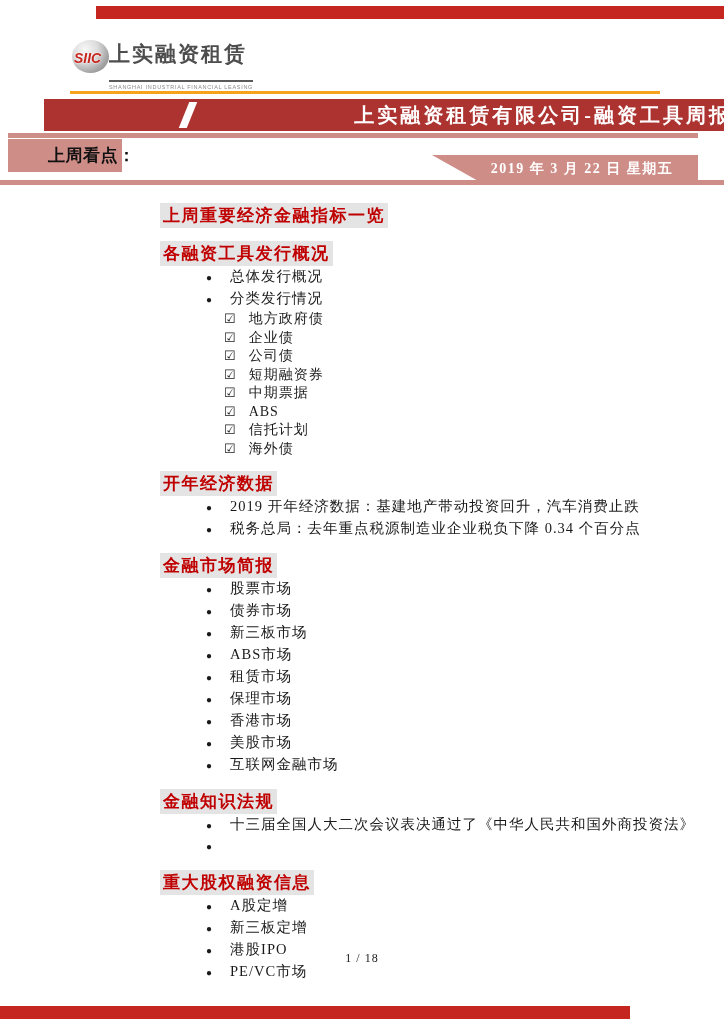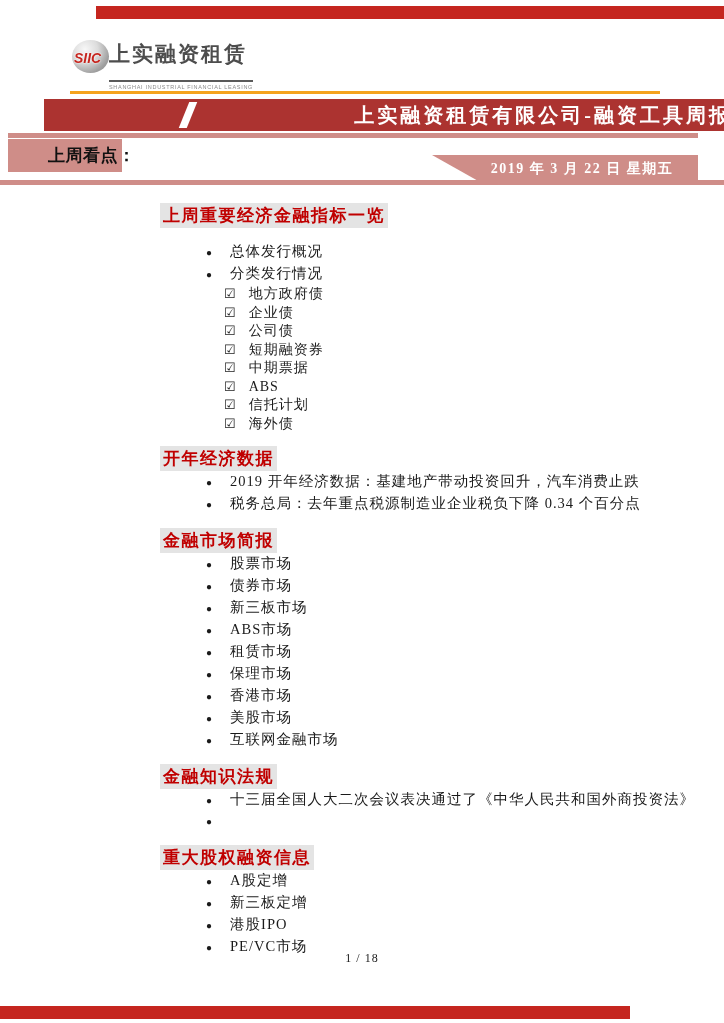--- a/index.html
+++ b/index.html
@@ -97,21 +97,21 @@
 </div>
 
 <div class="highlights-box">
   <span class="highlights-label">上周看点：</span>
 </div>
 
 <div class="divider"></div>
 
 <div class="toc">
     <div class="toc-section"><div class="toc-heading">上周重要经济金融指标一览</div><div class="toc-items"></div></div>
-    <div class="toc-section"><div class="toc-items">
+    <div class="toc-section"><div class="toc-heading">各融资工具发行概况</div><div class="toc-items">
         <div class="bullet-item">
           <span class="glyph">●</span>
           <span>总体发行概况</span>
         </div>
         <div class="bullet-item">
           <span class="glyph">●</span>
           <span>分类发行情况</span>
         </div>
         <div class="check-item">
           <span class="glyph">☑</span>

